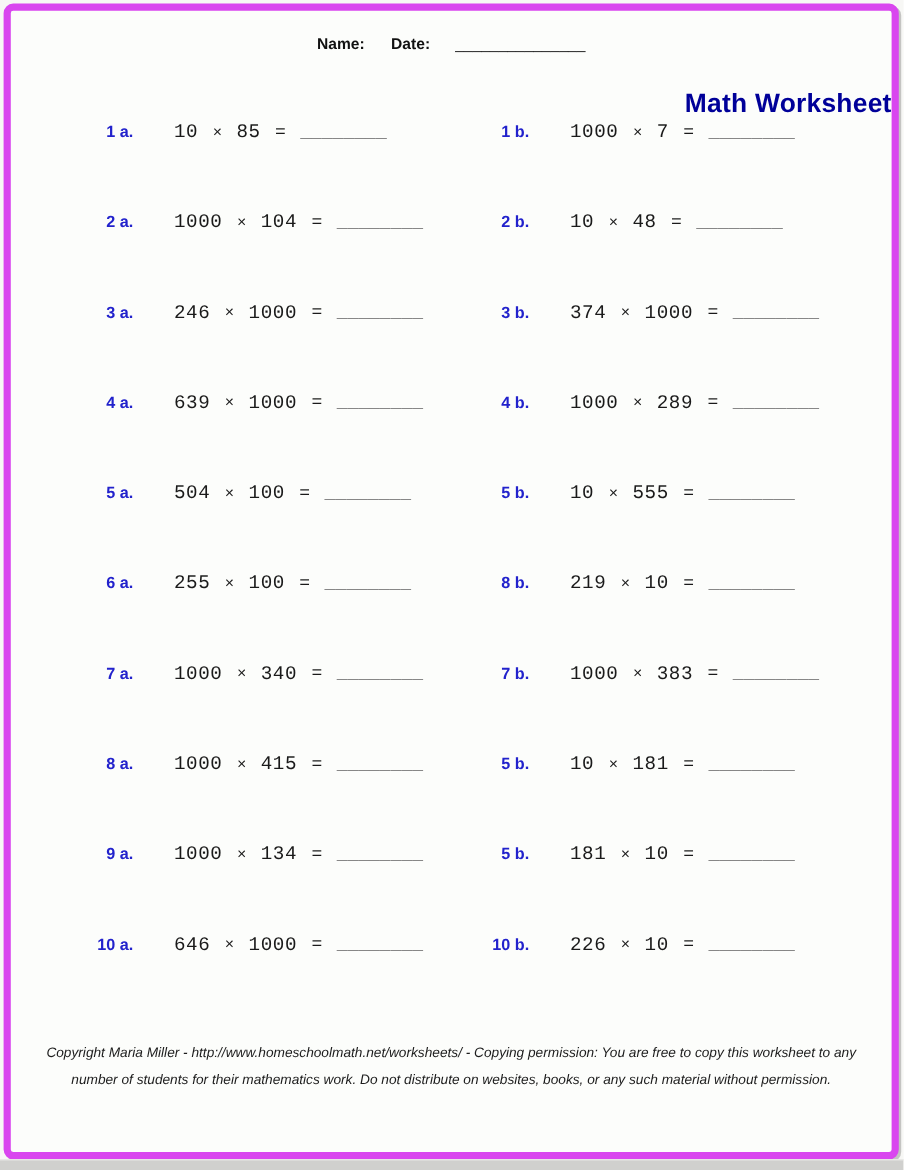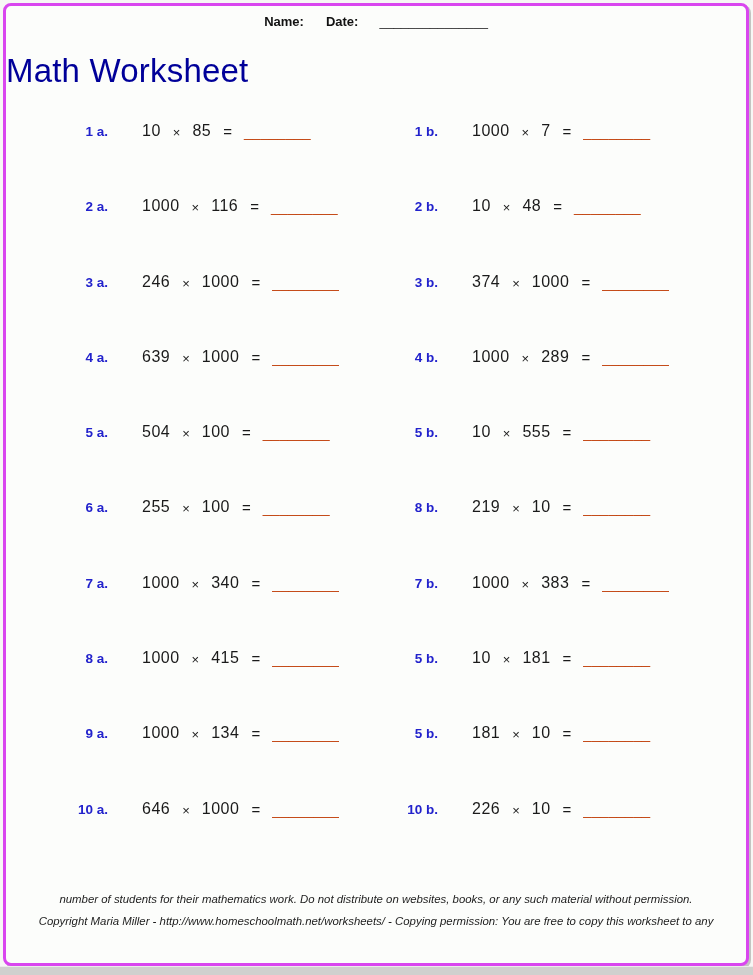--- a/index.html
+++ b/index.html
@@ -11,51 +11,51 @@
   .screen {
     position:relative; width:753px; height:975px; background:#f7f7f5; overflow:hidden;
   }
   .bottom-strip {
     position:absolute; left:0; right:0; bottom:0; height:9px;
     background:#d0d0ce; border-top:1px solid #ececea;
   }
   .page {
     position:absolute; top:3px; left:3px; right:4px; bottom:9px;
     background:#fcfdfb;
-    border:3px solid #d946ef; border-radius:8px;
+    border:6px solid #d946ef; border-radius:8px;
     box-shadow:2px 2px 0 #c4c4c2;
-    padding-top:8px;
+    padding-top:20px;
   }
   
   .header-row {
     display:flex; justify-content:center; align-items:baseline;
     column-gap:8px; font-size:13px; color:#111;
   }
   .hlabel { font-weight:bold; }
   .hblank { letter-spacing:0; color:#222; font-size:13px; }
   .date-group { margin-left:14px; display:flex; column-gap:21px; align-items:baseline; }
   
   .title {
-    margin-top:27px; text-align:left;
-    font-size:33px; font-weight:normal; color:var(--title-navy,#000099);
+    margin-top:27px; text-align:right;
+    font-size:22px; font-weight:bold; color:var(--title-navy,#000099);
     letter-spacing:0.2px; line-height:30px;
   }
   
-  .grid { margin-top:36px; }
+  .grid { }
   .prow { display:flex; height:75.3px; align-items:flex-start; padding-left:30px; }
   .pcell { width:330px; display:flex; align-items:baseline; flex:none; }
   .plabel {
     width:72px; flex:none; text-align:right; margin-right:34px;
     font-size:13.5px; font-weight:bold; color:var(--label-blue,#2222cc);
   }
-  .pexpr { display:flex; align-items:flex-end; column-gap:12px; font-size:16px; color:#1a1a1a; }
+  .pexpr { display:flex; align-items:center; column-gap:12px; font-size:16px; color:#1a1a1a;font-family:Liberation Mono, monospace; }
   .pnum { letter-spacing:0.5px; }
   .ptimes { font-size:13px; }
   .peq { font-size:15px; }
-  .pblank { font-size:15px; color:#c2410c; letter-spacing:0; }
+  .pblank { font-size:15px; color:#737373; letter-spacing:0; }
   
   .footer { margin-top:13px; text-align:center; font-style:italic; font-size:11.4px; color:#1c1c1c; line-height:22px; }
 </style>
 </head>
 <body>
 
 <div class="screen">
   <div class="page">
 
     <div class="header-row">
@@ -90,21 +90,21 @@
               <span class="pblank">________</span>
             </span>
           </div>
         </div>
         <div class="prow">
           <div class="pcell">
             <span class="plabel">2 a.</span>
             <span class="pexpr">
               <span class="pnum">1000</span>
               <span class="ptimes">×</span>
-              <span class="pnum">116</span>
+              <span class="pnum">104</span>
               <span class="peq">=</span>
               <span class="pblank">________</span>
             </span>
           </div>
           <div class="pcell">
             <span class="plabel">2 b.</span>
             <span class="pexpr">
               <span class="pnum">10</span>
               <span class="ptimes">×</span>
               <span class="pnum">48</span>
@@ -285,19 +285,19 @@
               <span class="ptimes">×</span>
               <span class="pnum">10</span>
               <span class="peq">=</span>
               <span class="pblank">________</span>
             </span>
           </div>
         </div>
       </div>
 
     <div class="footer">
+      <div>Copyright Maria Miller - http://www.homeschoolmath.net/worksheets/ - Copying permission: You are free to copy this worksheet to any</div>
       <div>number of students for their mathematics work. Do not distribute on websites, books, or any such material without permission.</div>
-      <div>Copyright Maria Miller - http://www.homeschoolmath.net/worksheets/ - Copying permission: You are free to copy this worksheet to any</div>
     </div>
 
   </div>
   <div class="bottom-strip"></div>
 </div>
 
 </body></html>

